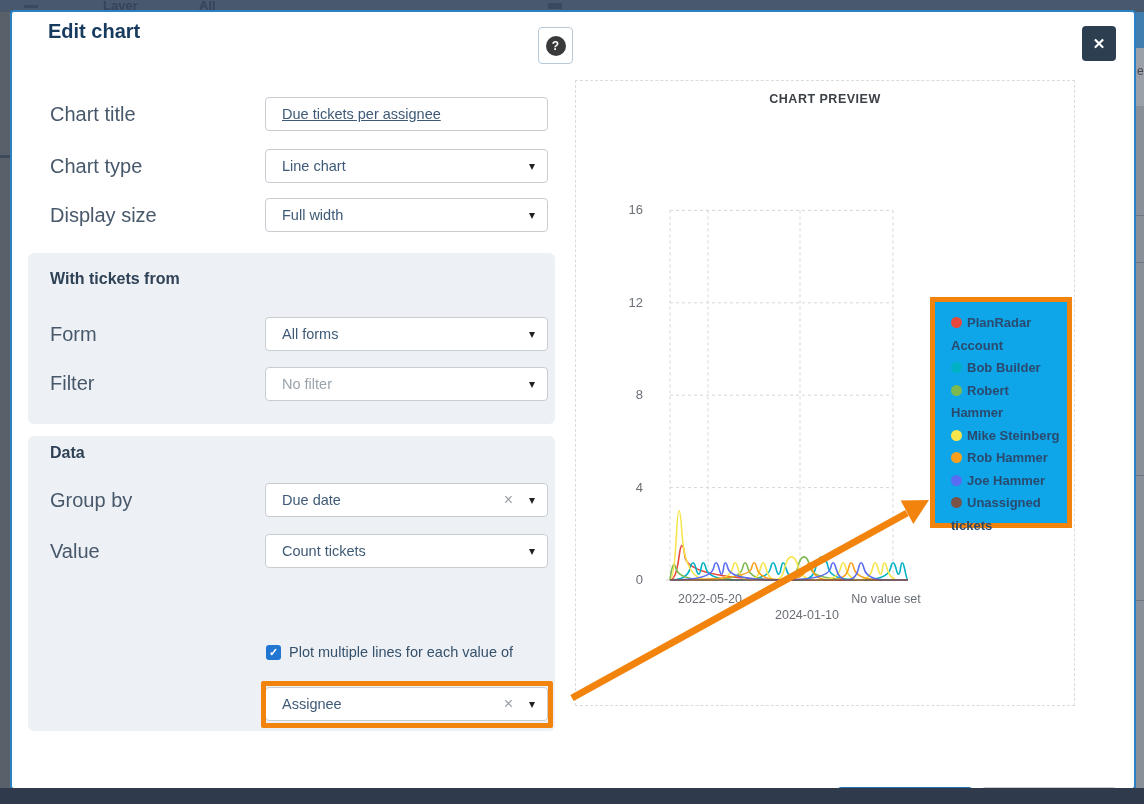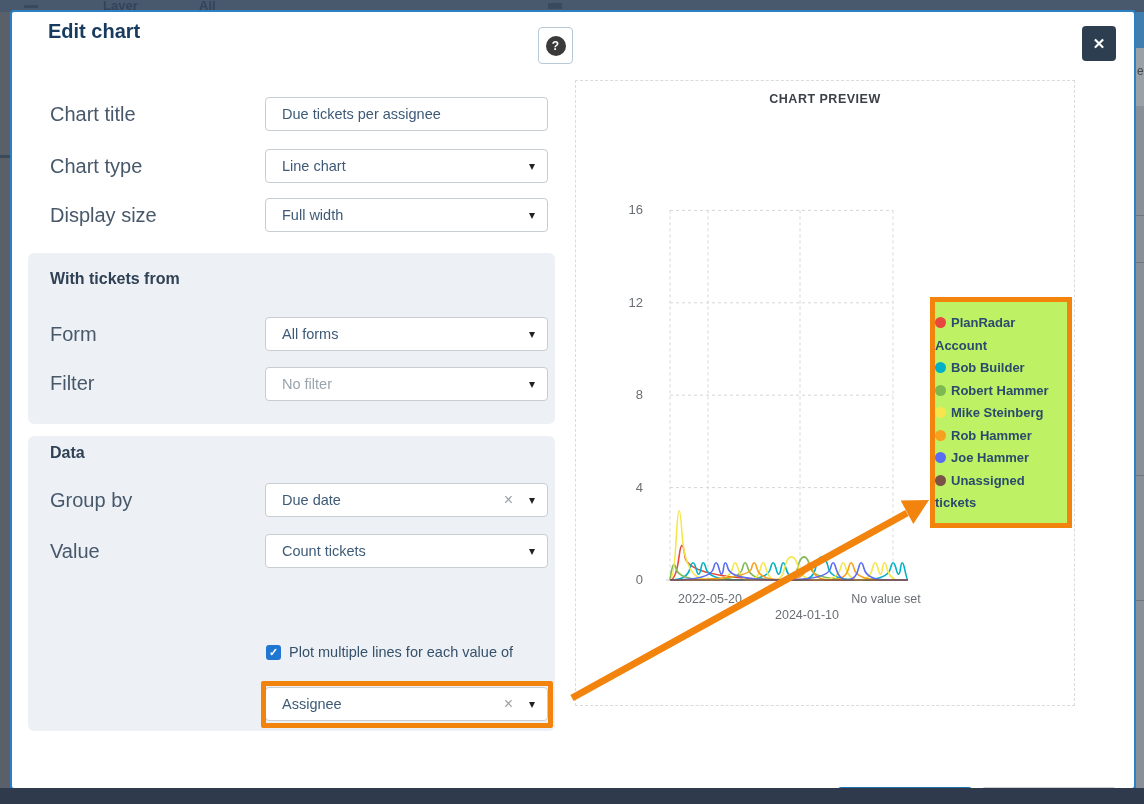--- a/index.html
+++ b/index.html
@@ -54,22 +54,22 @@
               color:#fff; font-size:11px; line-height:15px; text-align:center; font-weight:bold; cursor:pointer; }
   .checkbox-label { left:289px; top:644px; font-size:14.5px; color:#36516b; }
 
   
   .preview-panel { left:575px; top:80px; width:500px; height:626px; border:1px dashed #d8dcdf; background:#fff; }
   .preview-title { left:575px; top:92px; width:500px; text-align:center; font-size:12.5px; font-weight:bold;
                    letter-spacing:0.5px; color:#3b4147; }
   .ytick { position:absolute; width:45px; text-align:right; font-size:13px; color:#6a6f75; z-index:2; }
   .xtick { position:absolute; width:120px; text-align:center; font-size:12.5px; color:#6a6f75; z-index:2; }
 
-  .legend-box { left:930px; top:297px; width:142px; height:231px; background:#bef264; border:5px solid #f2830d;
-                padding:10px 6px 0 0; z-index:4; }
+  .legend-box { left:930px; top:297px; width:142px; height:231px; background:#0ea5e9; border:5px solid #f2830d;
+                padding:10px 6px 0 16px; z-index:4; }
   .legend-item { font-size:13px; font-weight:600; color:#2a4a6e; line-height:22.5px; }
   .legend-dot { display:inline-block; width:11px; height:11px; border-radius:50%; margin-right:5px; vertical-align:-1px; }
 
   .hl-assignee { left:261px; top:681px; width:292px; height:47px; border:5px solid #f2830d; border-radius:2px; z-index:4; pointer-events:none; }
 
   .btn { top:752px; width:136px; height:34px; border-radius:4px; font-size:15px; display:flex;
          align-items:center; justify-content:center; cursor:pointer;margin-top:35px; }
   .btn-save { left:837px; background:#2581c4; color:#fff; border:1px solid #2172ad; }
   .btn-cancel { left:981px; background:#fff; color:#475b70; border:1px solid #c9cdd1; }
 
@@ -113,21 +113,21 @@
   <div class="z2 modal-title">Edit chart</div>
 
   <div class="z2 help-btn">
     <div class="help-circle">?</div>
   </div>
   <div class="z2 close-btn">
     <span>✕</span>
   </div>
 
   <div class="z2 field-label" style="top:97px;">Chart title</div>
-  <input class="z2 tbox" style="top: 97px;" value="Due tickets per assignee">
+  <input class="z2 tbox" style="top: 97px; text-decoration: underline;" value="Due tickets per assignee">
 
   <div class="z2 field-label" style="top:149px;">Chart type</div>
   <div class="z2 tbox select" style="top:149px;">
     <span>Line chart</span>
     <span class="caret">▾</span>
   </div>
 
   <div class="z2 field-label" style="top:198px;">Display size</div>
   <div class="z2 tbox select" style="top:198px;">
     <span>Full width</span>

